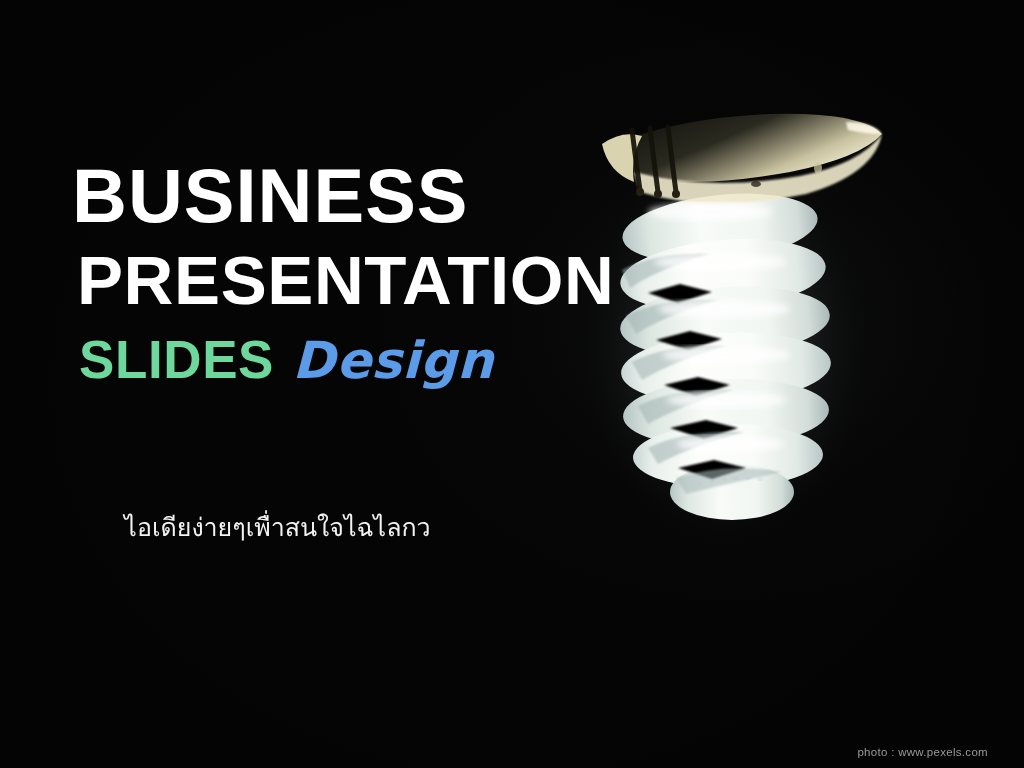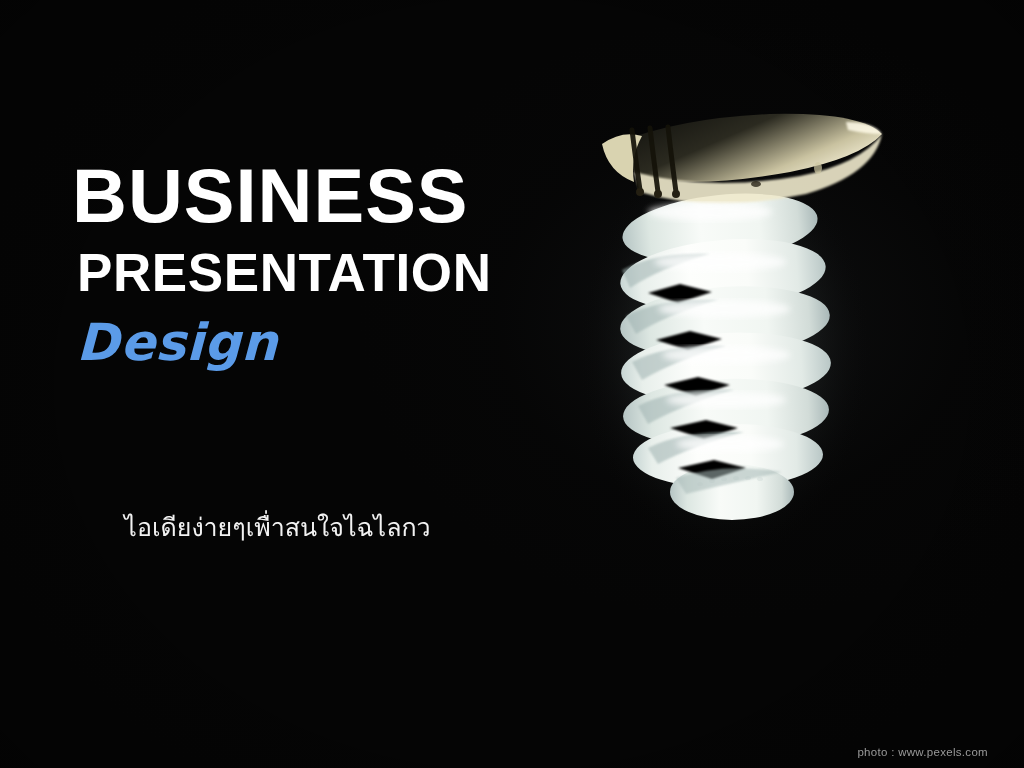--- a/index.html
+++ b/index.html
@@ -41,21 +41,21 @@
     font-weight:bold;
     letter-spacing:1.0px;
     line-height:0.95;
     color:#ffffff;
     white-space:nowrap;
   }
 
   .line-presentation {
     margin-top:14px;
     padding-left:5px;
-    font-size:53px;
+    font-size:69px;
     font-weight:bold;
     letter-spacing:0.6px;
     line-height:1.0;
     color:#ffffff;
     white-space:nowrap;
   }
 
   .line-slides {
     margin-top:14px;
     padding-left:7px;
@@ -251,20 +251,21 @@
       </g>
     </svg>
   </div>
 
   <div class="text-block">
     <div class="line-business">BUSINESS</div>
 
     <div class="line-presentation">PRESENTATION</div>
 
     <div class="line-slides">
+      <span class="word-slides">SLIDES</span>
       <span class="word-design">Design</span>
     </div>
   </div>
 
   <div class="subtitle">
     <div>ไอเดียง่ายๆเพื่าสนใจไฉไลกว</div>
   </div>
 
   <div class="credit">photo : www.pexels.com</div>
 

